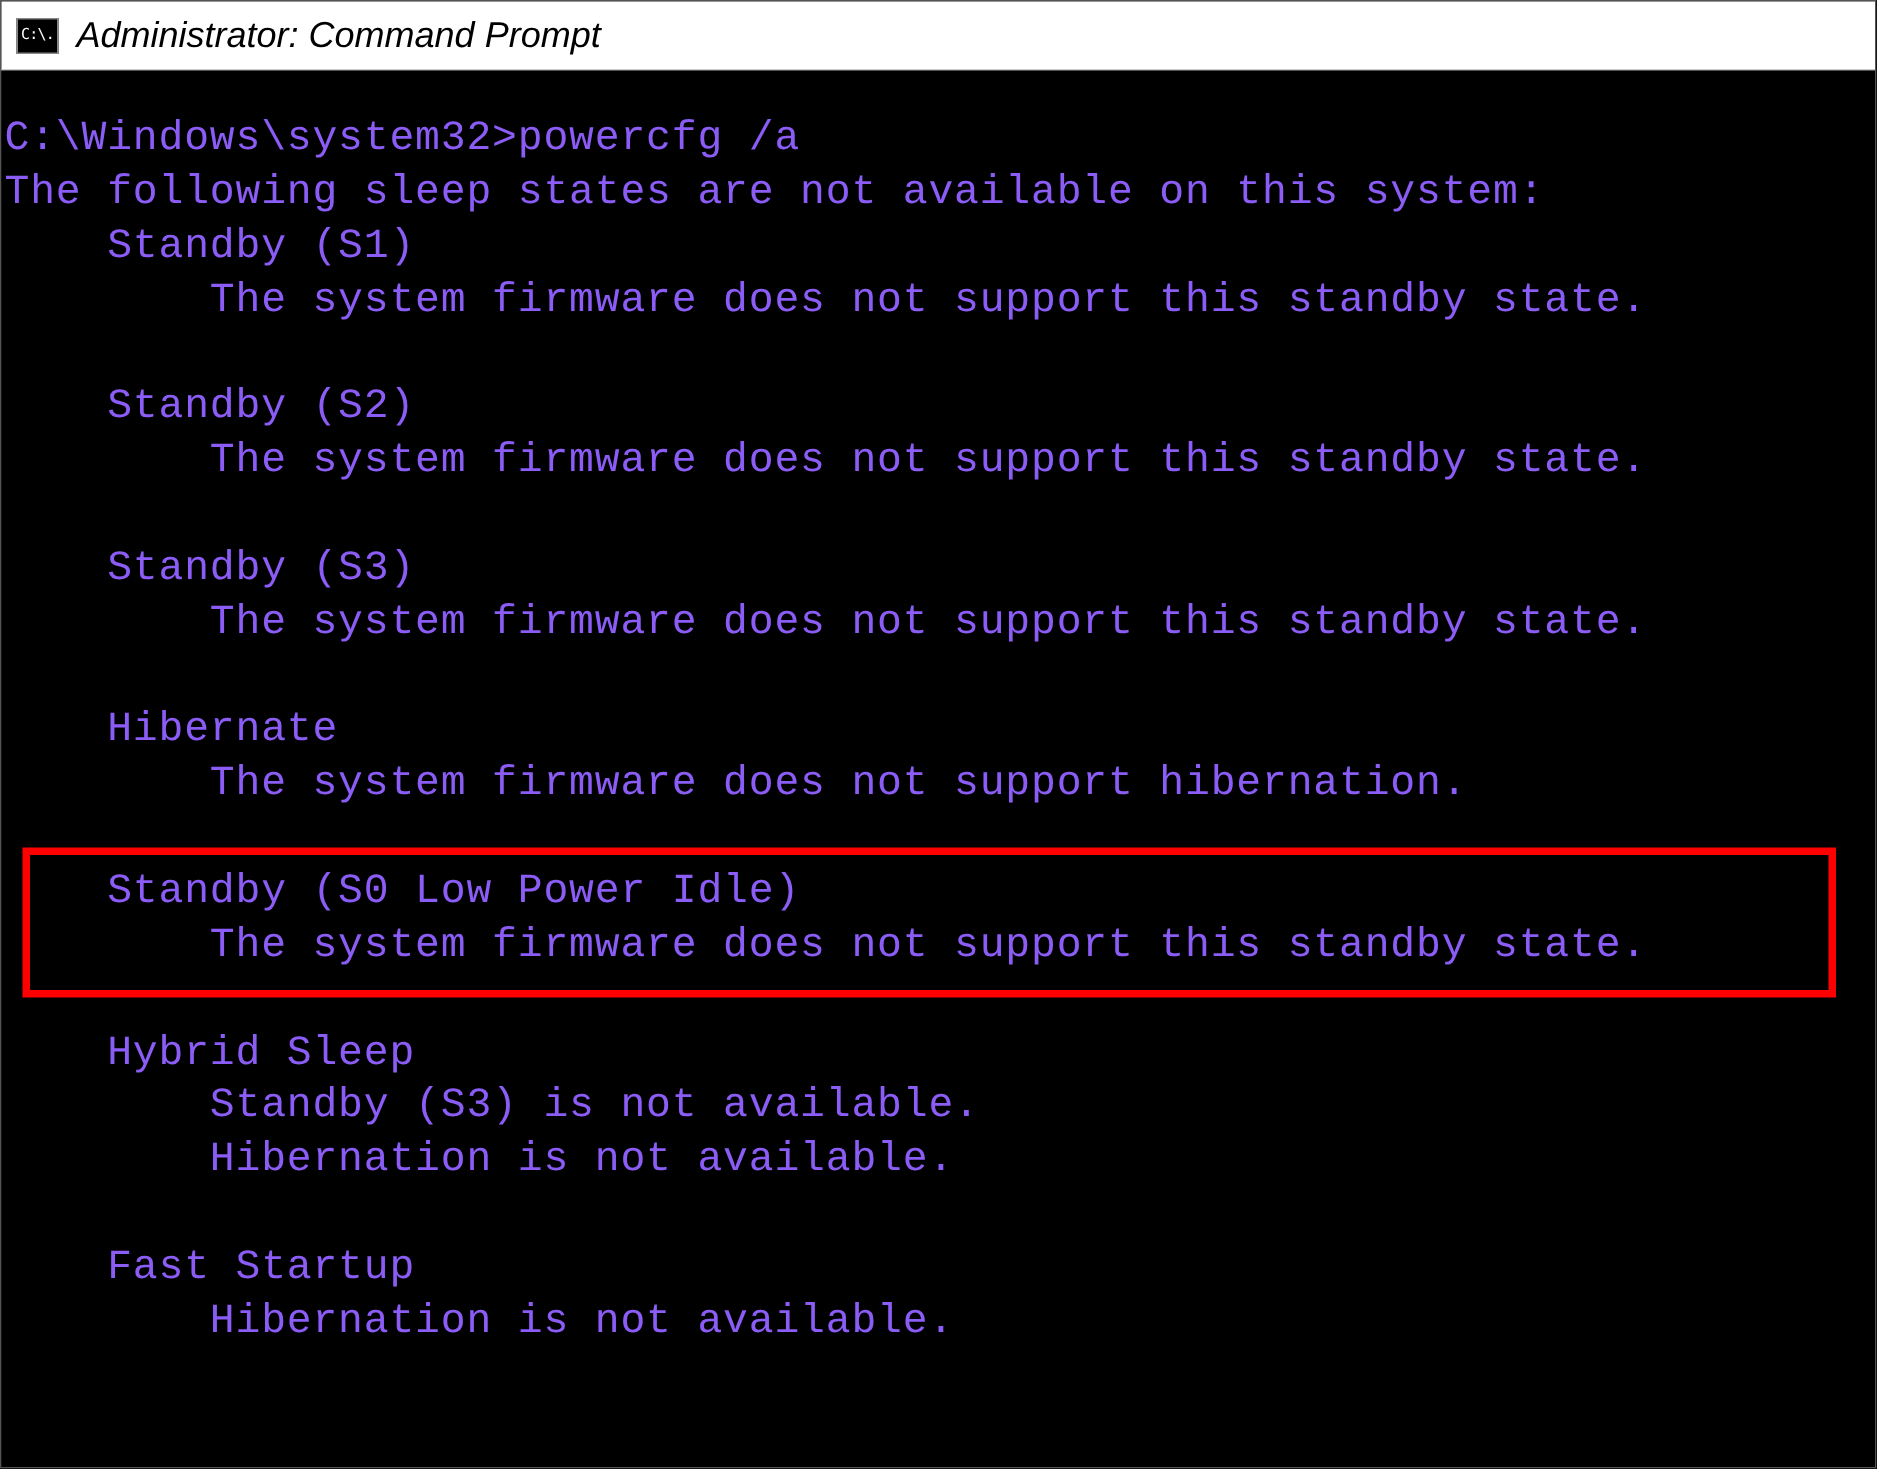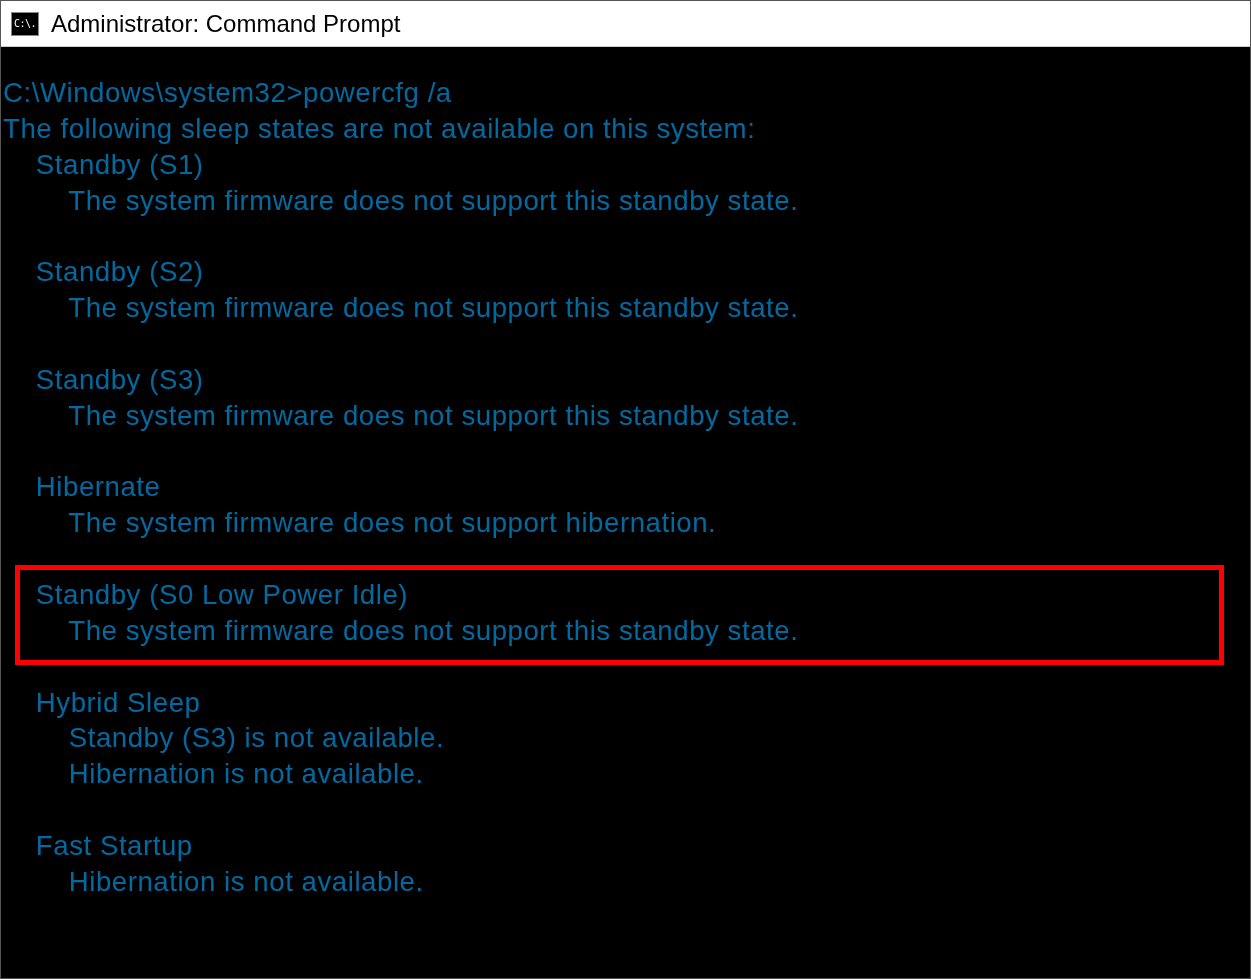--- a/index.html
+++ b/index.html
@@ -24,27 +24,28 @@
       align-items: center;
       justify-content: flex-start;
       padding-left: 2px;
       border: 1px solid #888;
       letter-spacing: -0.5px;
     }
     .title-text {
       font-size: 24px;
       color: #000;
       font-weight: 400;
+      font-style: italic;
     }
     .terminal {
       width: 100%;
       height: calc(100% - 46px);
       background: #000;
-      color: #0369a1;
-      font-family: Liberation Sans, sans-serif;
+      color: #8b5cf6;
+      font-family: Liberation Mono, monospace;
       font-size: 27.6px;
       line-height: 1.30;
       padding: 28px 2px 0 2px;
       white-space: pre;
       letter-spacing: 0.55px;
       position: relative;
     }
     .terminal-line { display: block; }
     .highlight-box {
       position: absolute;

